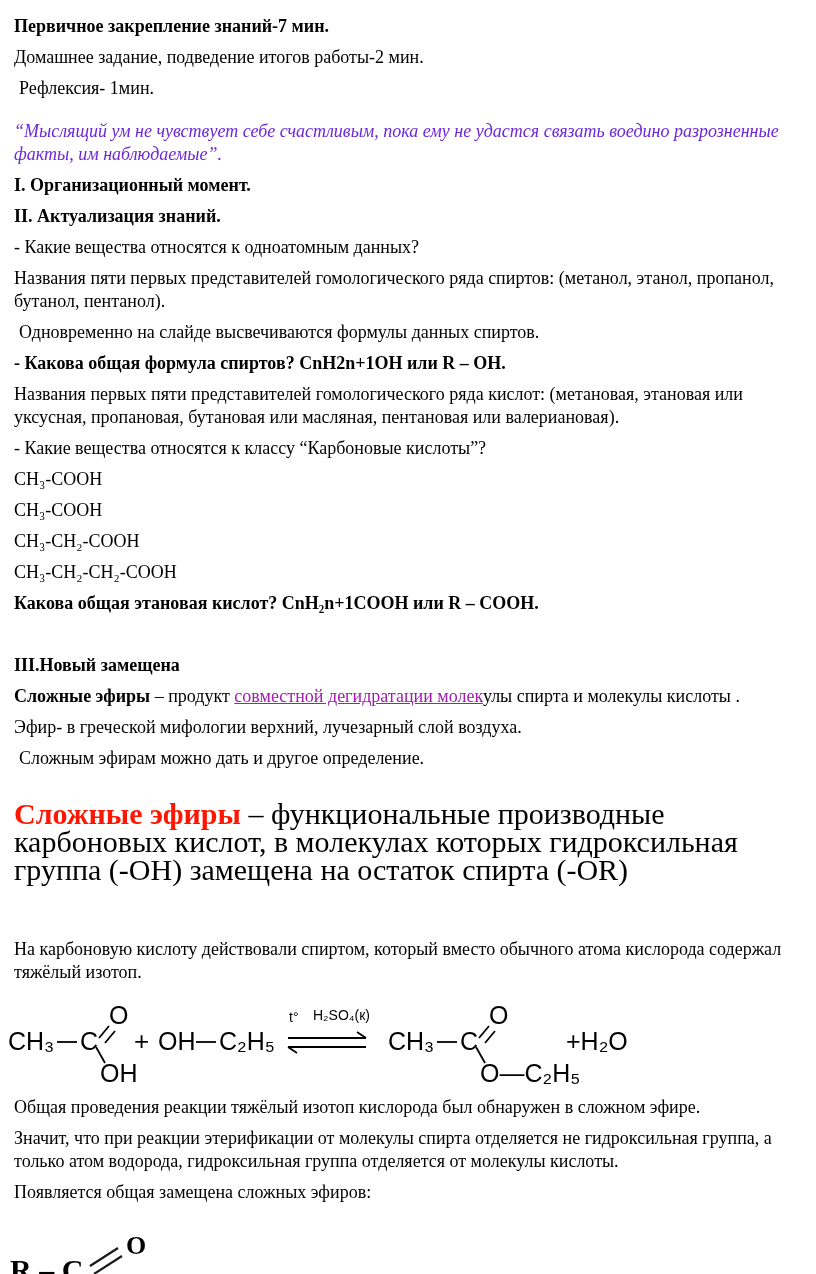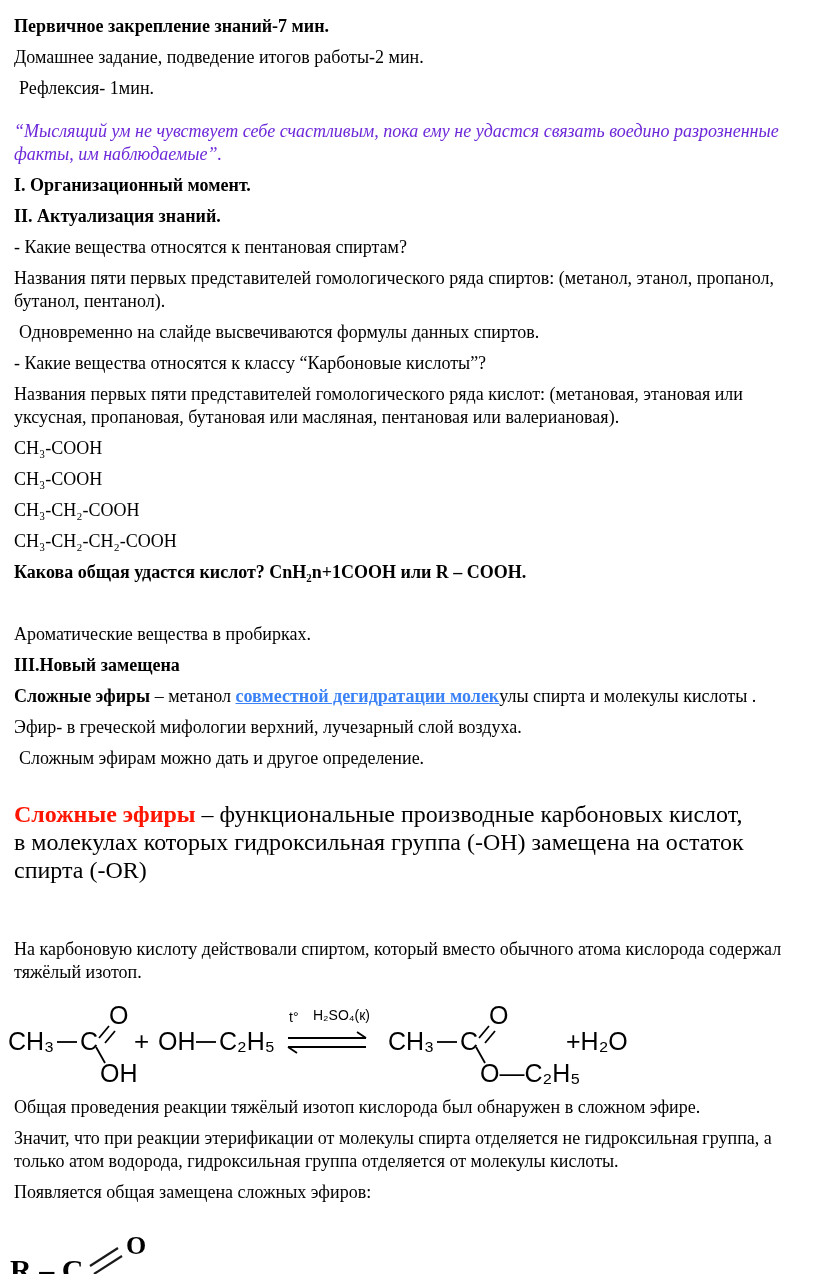--- a/index.html
+++ b/index.html
@@ -7,23 +7,23 @@
   .page {
     width:816px; height:1274px; background:#ffffff; color:#000000;
     font-family:"Liberation Serif","DejaVu Serif",serif;
     font-size:18px; line-height:23px;
     padding:7px 24px 10px 6px; overflow:hidden; position:relative;
   }
   p { margin:8px; }
   .b { font-weight:bold; }
   .sp { padding-left:5px; }
   .quote { color:#6d28d9; font-style:italic; margin-top:20px; }
-  .link { color:#3b82f6; text-decoration:underline; cursor:pointer;font-weight:bold; }
+  .link { color:#a21caf; text-decoration:underline; cursor:pointer; }
   .blank { height:23px; }
-  .big { font-size:24px; line-height:28px; margin-top:30px; margin-bottom:54px; max-width:740px; }
+  .big { font-size:30px; line-height:28px; margin-top:30px; margin-bottom:54px; max-width:740px; }
   .big .red { color:#ff1500; font-weight:bold; }
   .rx { display:block; margin:16px 0 2px 0; }
   .st { display:block; margin:12px 0 0 2px; }
   .chem { font-family:"Liberation Sans","DejaVu Sans",sans-serif; }
   .chem-serif { font-family:"Liberation Serif","DejaVu Serif",serif; font-weight:bold; }
   svg line { stroke:#000; stroke-width:1.8; }
   .st svg line, .st line { stroke:#1a1a1a; stroke-width:2.2; }
 </style>
 </head>
 <body>
@@ -32,39 +32,39 @@
 
   <p class="b">Первичное закрепление знаний-7 мин.</p>
   <p>Домашнее задание, подведение итогов работы-2 мин.</p>
   <p class="sp">Рефлексия- 1мин.</p>
 
   <p class="quote">“Мыслящий ум не чувствует себе счастливым, пока ему не удастся связать воедино разрозненные факты, им наблюдаемые”.</p>
 
   <p class="b">I. Организационный момент.</p>
   <p class="b">II. Актуализация знаний.</p>
 
-  <p>- Какие вещества относятся к пентановая спиртам?</p>
+  <p>- Какие вещества относятся к одноатомным данных?</p>
   <p>Названия пяти первых представителей гомологического ряда спиртов: (метанол, этанол, пропанол, бутанол, пентанол).</p>
   <p class="sp">Одновременно на слайде высвечиваются формулы данных спиртов.</p>
+  <p class="b">- Какова общая формула спиртов? CnH2n+1OH или R – OH.</p>
+  <p>Названия первых пяти представителей гомологического ряда кислот: (метановая, этановая или уксусная, пропановая, бутановая или масляная, пентановая или валериановая).</p>
   <p>- Какие вещества относятся к классу “Карбоновые кислоты”?</p>
-  <p>Названия первых пяти представителей гомологического ряда кислот: (метановая, этановая или уксусная, пропановая, бутановая или масляная, пентановая или валериановая).</p>
 
   <p>CH₃-COOH</p>
   <p>CH₃-COOH</p>
   <p>CH₃-CH₂-COOH</p>
   <p>CH₃-CH₂-CH₂-COOH</p>
 
-  <p class="b">Какова общая удастся кислот? CnH₂n+1COOH или R – COOH.</p>
+  <p class="b">Какова общая этановая кислот? CnH₂n+1COOH или R – COOH.</p>
 
   <div class="blank"></div>
 
-  <p>Ароматические вещества в пробирках.</p>
   <p class="b">III.Новый замещена</p>
 
-  <p><span class="b">Сложные эфиры</span><span> – метанол </span><a class="link">совместной дегидратации молек</a><span>улы спирта и молекулы кислоты .</span></p>
+  <p><span class="b">Сложные эфиры</span><span> – продукт </span><a class="link">совместной дегидратации молек</a><span>улы спирта и молекулы кислоты .</span></p>
 
   <p>Эфир- в греческой мифологии верхний, лучезарный слой воздуха.</p>
   <p class="sp">Сложным эфирам можно дать и другое определение.</p>
 
   <p class="big"><span class="red">Сложные эфиры</span><span> – функциональные производные карбоновых кислот, в молекулах которых гидроксильная группа (-ОН) замещена на остаток спирта (-OR)</span></p>
 
   <p>На карбоновую кислоту действовали спиртом, который вместо обычного атома кислорода содержал тяжёлый изотоп.</p>
 
   <svg class="rx" width="660" height="88" viewBox="0 0 660 88">
 

